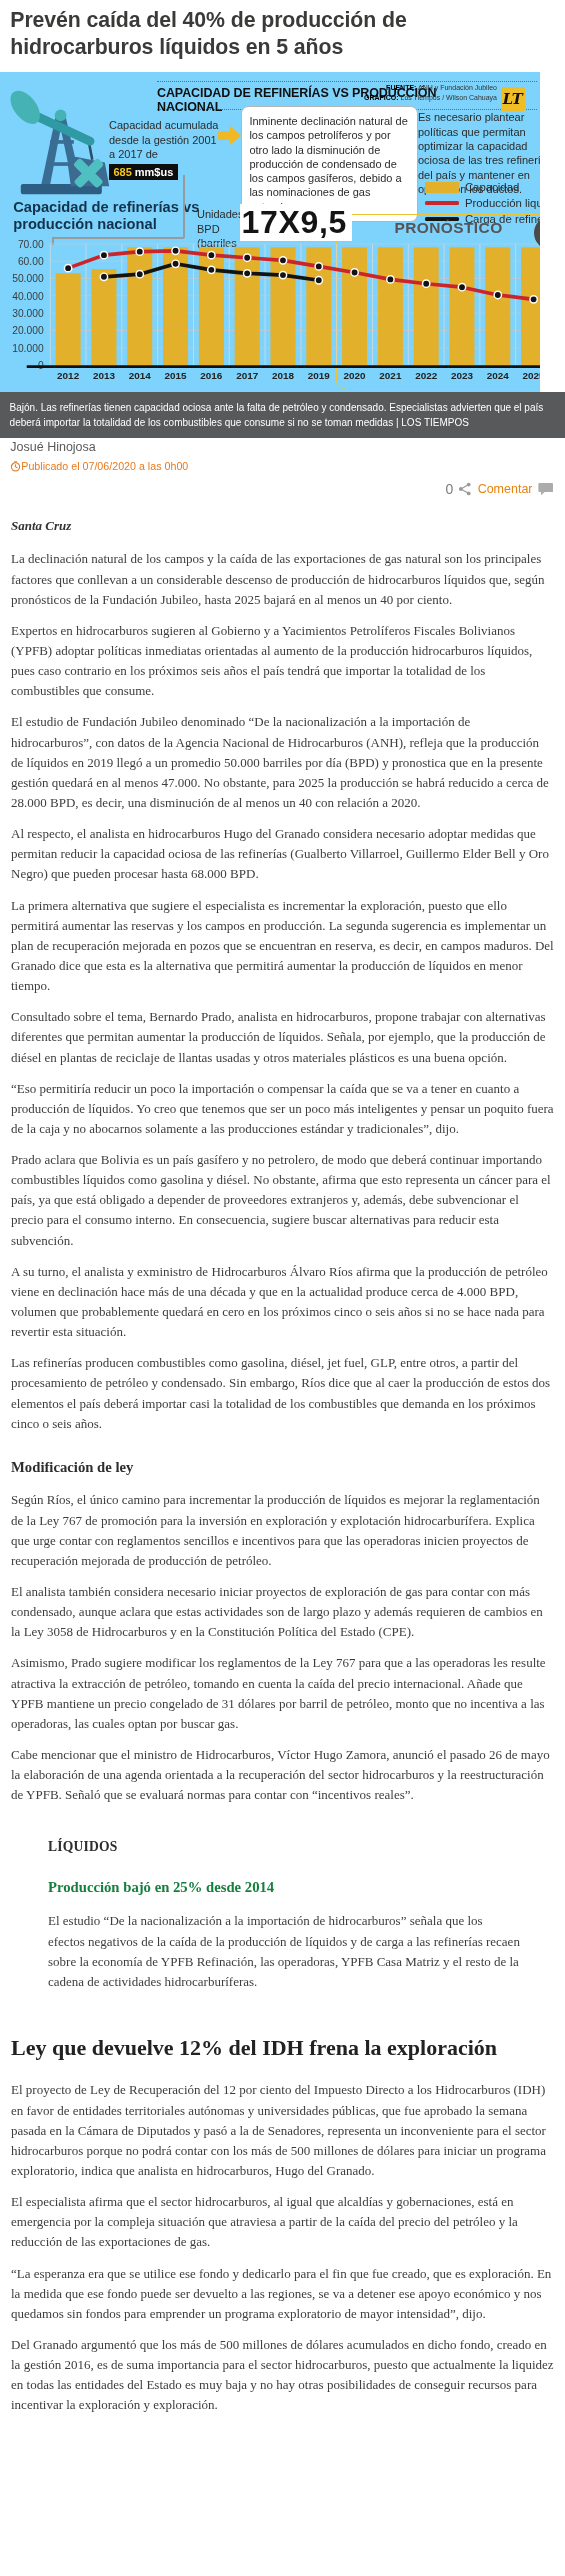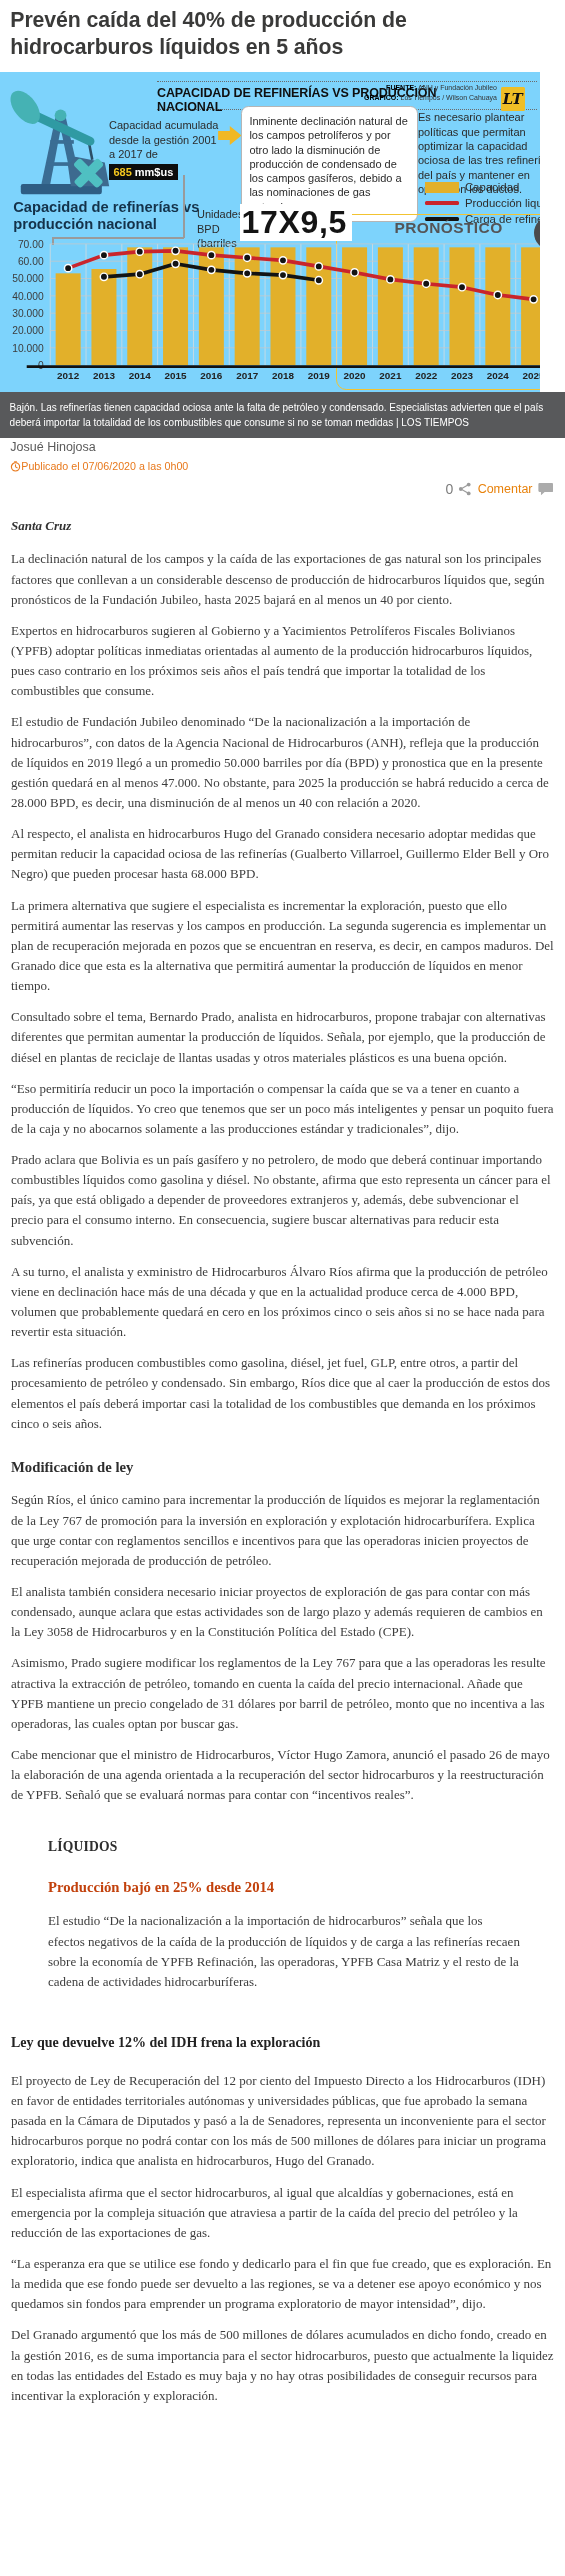--- a/index.html
+++ b/index.html
@@ -55,23 +55,23 @@
   .comment-link{font-size:12.5px;color:#E8820C;cursor:pointer;}
   
   article{margin:19px 11px 0;font-family:"Liberation Serif","DejaVu Serif",serif;
           font-size:13px;line-height:1.55;color:#3d3d3d;}
   article p{margin:0 0 11px 0;}
   .location{font-style:italic;font-weight:700;color:#333;margin-bottom:13.2px;}
   .subhead{font-family:"Liberation Serif",serif;font-size:14.7px;font-weight:700;color:#2e2e2e;
            margin:22px 0 11.8px;}
   .liquidos{margin:31px 34px 0 37px;}
   .liquidos h4{margin:0 0 18px;font-size:13.6px;font-weight:700;color:#2e2e2e;letter-spacing:0.2px;}
-  .liquidos h5{margin:0 0 13.2px;font-size:14.7px;font-weight:700;color:#c2410c;}
+  .liquidos h5{margin:0 0 13.2px;font-size:14.7px;font-weight:700;color:#15803d;}
   .liquidos p.gap{margin-bottom:38px;}
-  .section2-title{font-family:"Liberation Serif",serif;font-size:14px;font-weight:700;color:#222;
+  .section2-title{font-family:"Liberation Serif",serif;font-size:22px;font-weight:700;color:#222;
                   margin:43px 0 19px;line-height:1.2;}
 </style>
 </head>
 <body>
 
 <div class="page">
 
   <h1 class="headline">Prevén caída del 40% de producción de hidrocarburos líquidos en 5 años</h1>
 
   <figure class="infographic">

